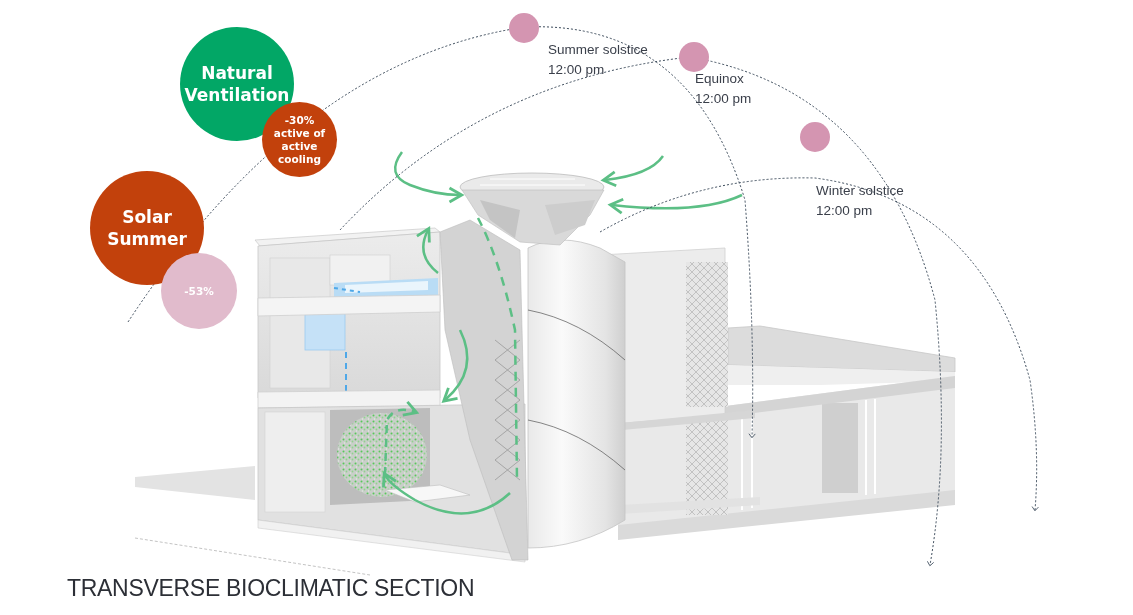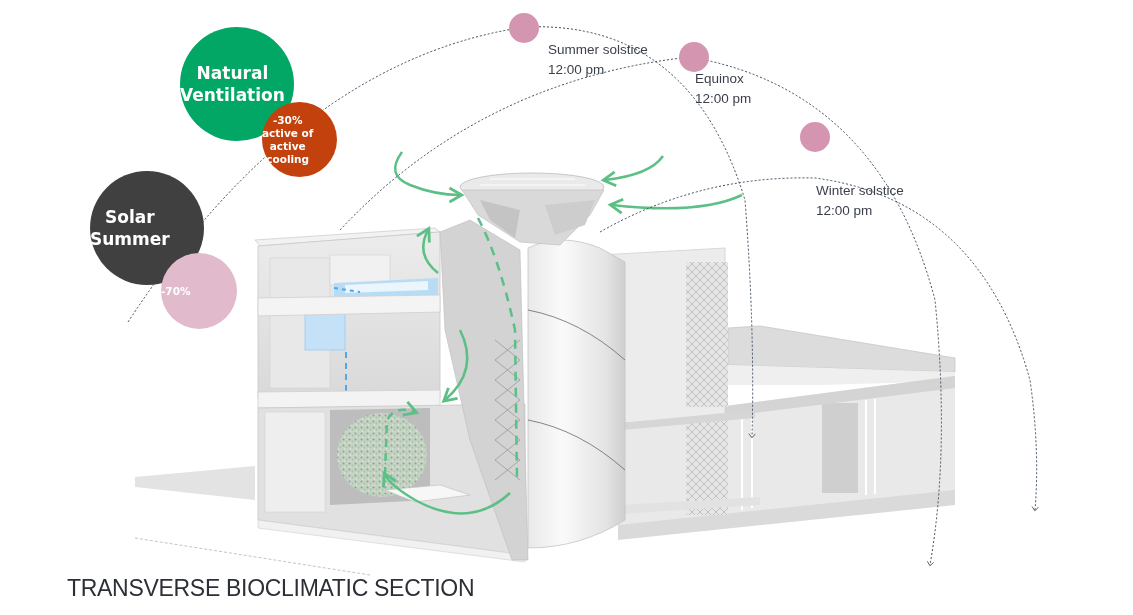--- a/index.html
+++ b/index.html
@@ -1,18 +1,18 @@
 <!DOCTYPE html>
 <html><head>
 <meta charset="utf-8">
 <style>
   html,body{margin:0;padding:0;background:#ffffff;}
   body{width:1133px;height:615px;position:relative;overflow:hidden;font-family:"Liberation Sans",sans-serif;}
   #stage{position:absolute;left:0;top:0;width:1133px;height:615px;}
-  .bubble{position:absolute;border-radius:50%;display:flex;align-items:center;justify-content:flex-start;text-align:center;color:#fff;font-family:"DejaVu Sans",sans-serif;font-weight:bold;}
+  .bubble{position:absolute;border-radius:50%;display:flex;align-items:center;justify-content:center;text-align:center;color:#fff;font-family:"DejaVu Sans",sans-serif;font-weight:bold;}
   .b-vent{left:180px;top:27px;width:114px;height:114px;font-size:17px;line-height:22px;}
   .b-vent-sub{left:262px;top:102px;width:75px;height:75px;font-size:10.5px;line-height:13px;}
   .b-solar{left:90px;top:171px;width:114px;height:114px;font-size:17px;line-height:22px;}
   .b-solar-sub{left:161px;top:253px;width:76px;height:76px;font-size:10.5px;}
   .sun-label{position:absolute;font-size:13.5px;line-height:20px;color:#3a3f4a;font-family:"Liberation Sans",sans-serif;}
   .title{position:absolute;left:30px;top:575px;font-size:23px;letter-spacing:-0.3px;color:#2c2f36;font-family:"Liberation Sans",sans-serif;margin-left:37px;}
 </style>
 </head>
 <body>
 
@@ -158,28 +158,28 @@
     </div>
   </div>
   <div class="bubble b-vent-sub" style="background:#c2410c;">
     <div>
       <div>-30%</div>
       <div>active of</div>
       <div>active</div>
       <div>cooling</div>
     </div>
   </div>
-  <div class="bubble b-solar" style="background:#404040;">
+  <div class="bubble b-solar" style="background:#c2410c;">
     <div>
       <div>Solar</div>
       <div>Summer</div>
     </div>
   </div>
   <div class="bubble b-solar-sub" style="background:#E1BBCC;">
-    <div>-70%</div>
+    <div>-53%</div>
   </div>
 
   <div class="sun-label" style="left:524px;top:40px;margin-left:24px;">
     <div>Summer solstice</div>
     <div>12:00 pm</div>
   </div>
   <div class="sun-label" style="left:695px;top:69px;">
     <div>Equinox</div>
     <div>12:00 pm</div>
   </div>

